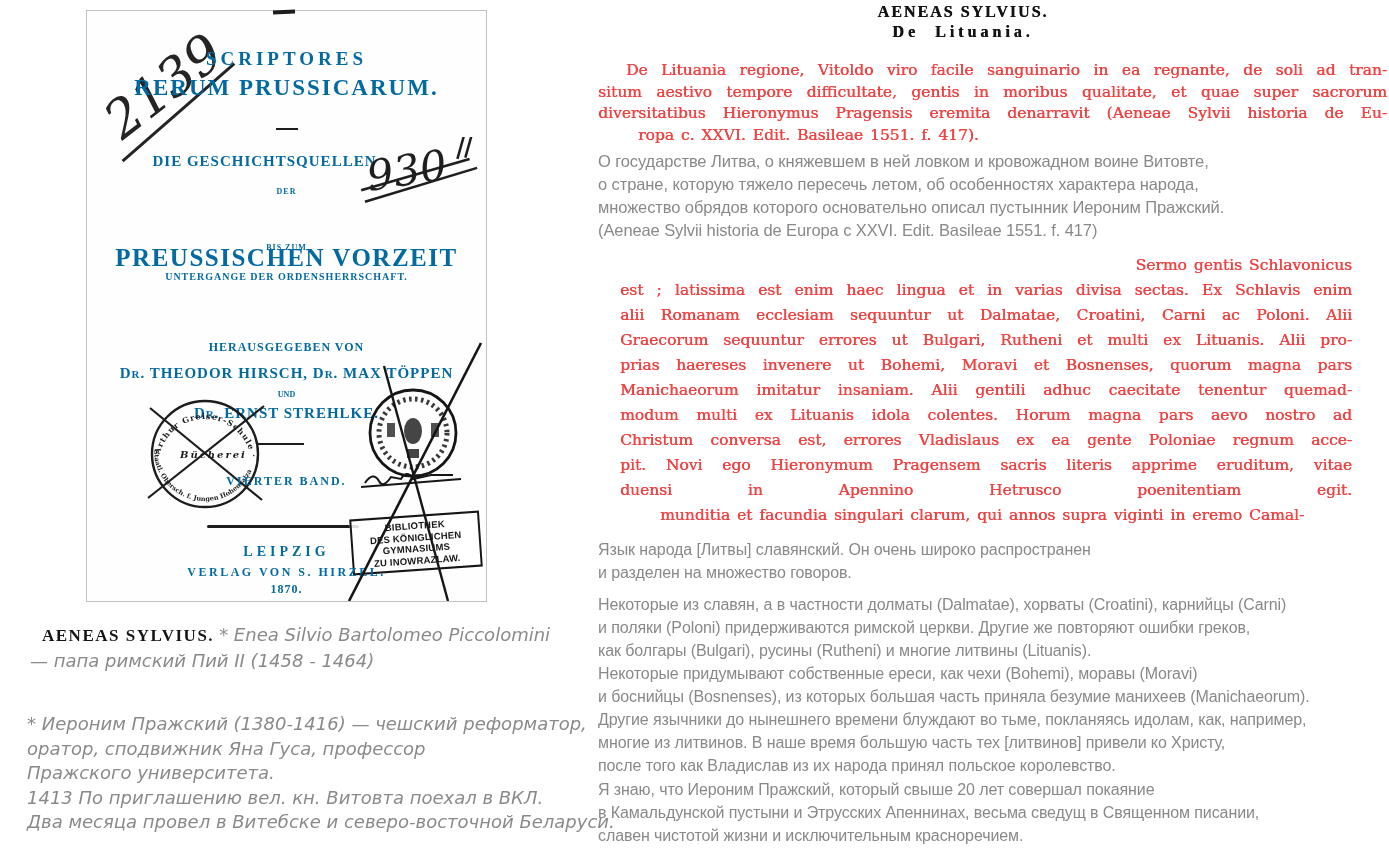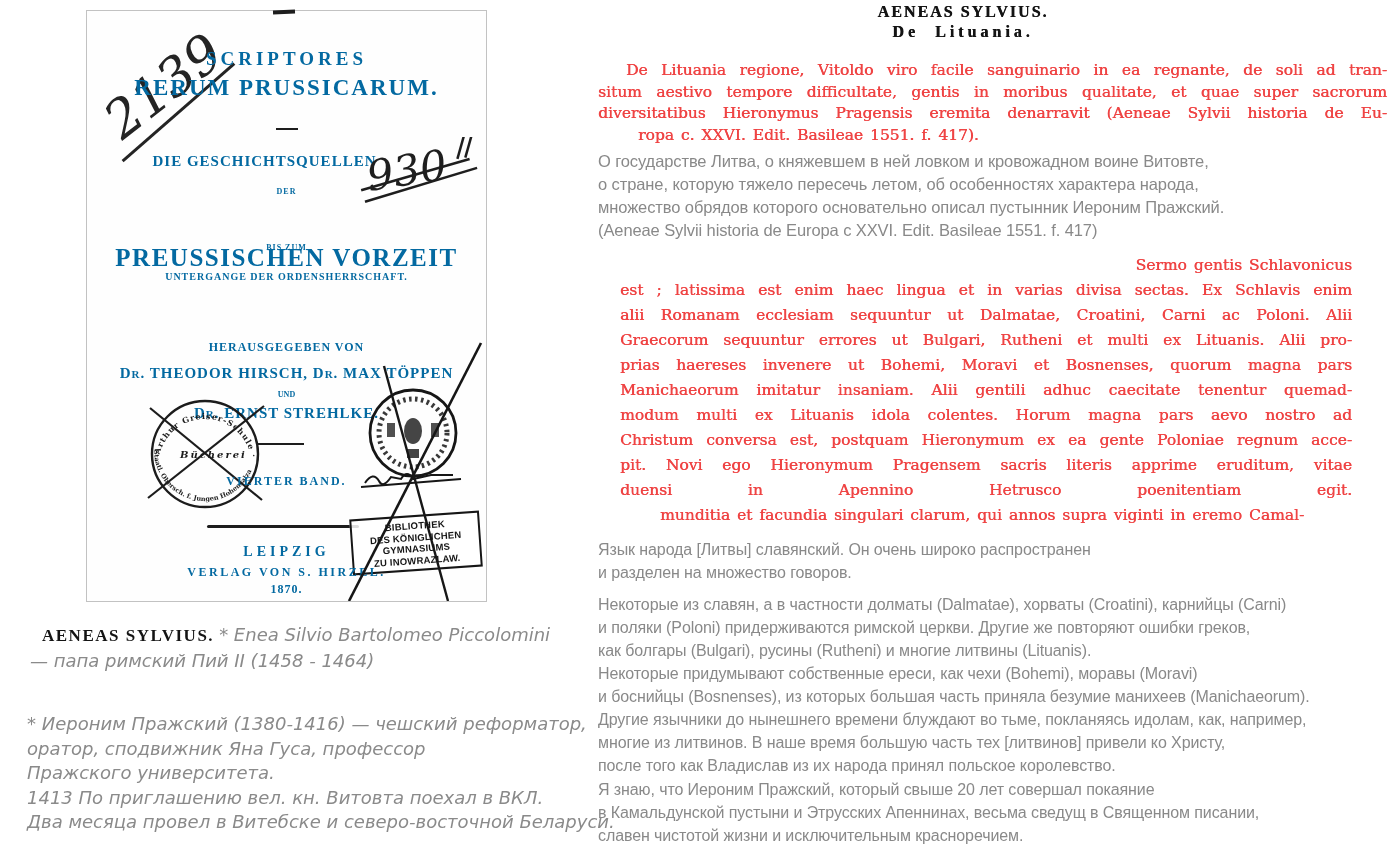--- a/index.html
+++ b/index.html
@@ -182,21 +182,21 @@
 
   <div id="sermo-open" class="latin">Sermo gentis Schlavonicus</div>
 
   <div id="sermo-body" class="latin">
       <div class="line">est ; latissima est enim haec lingua et in varias divisa sectas.  Ex Schlavis enim</div>
       <div class="line">alii Romanam ecclesiam sequuntur ut Dalmatae, Croatini, Carni ac Poloni.  Alii</div>
       <div class="line">Graecorum sequuntur errores ut Bulgari, Rutheni et multi ex Lituanis.  Alii pro-</div>
       <div class="line">prias haereses invenere ut Bohemi, Moravi et Bosnenses, quorum magna pars</div>
       <div class="line">Manichaeorum imitatur insaniam.  Alii gentili adhuc caecitate tenentur quemad-</div>
       <div class="line">modum multi ex Lituanis idola colentes.  Horum magna pars aevo nostro ad</div>
-      <div class="line">Christum conversa est, postquam Hieronymum ex ea gente Poloniae regnum acce-</div>
+      <div class="line">Christum conversa est, errores Vladislaus ex ea gente Poloniae regnum acce-</div>
       <div class="line">pit.  Novi ego Hieronymum Pragensem sacris literis apprime eruditum, vitae</div>
       <div class="line">duensi in Apennino Hetrusco poenitentiam egit.</div>
       <div class="line">munditia et facundia singulari clarum, qui annos supra viginti in eremo Camal-</div>
     </div>
 
   <div id="rus-b2" class="rus">
       <div class="line">Язык народа [Литвы] славянский. Он очень широко распространен</div>
       <div class="line">и разделен на множество говоров.</div>
     </div>
 

